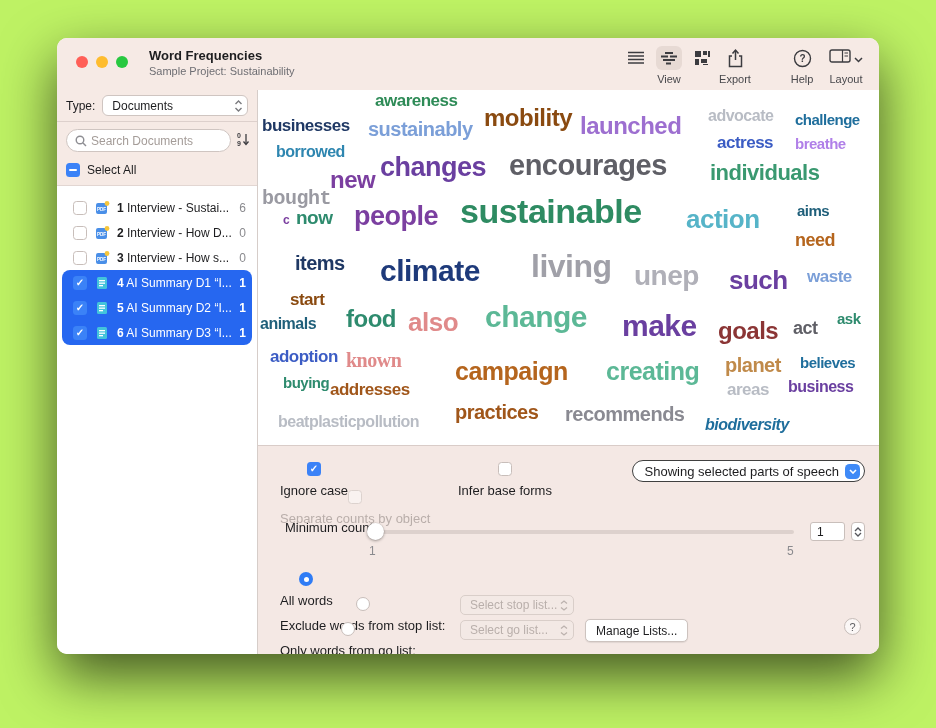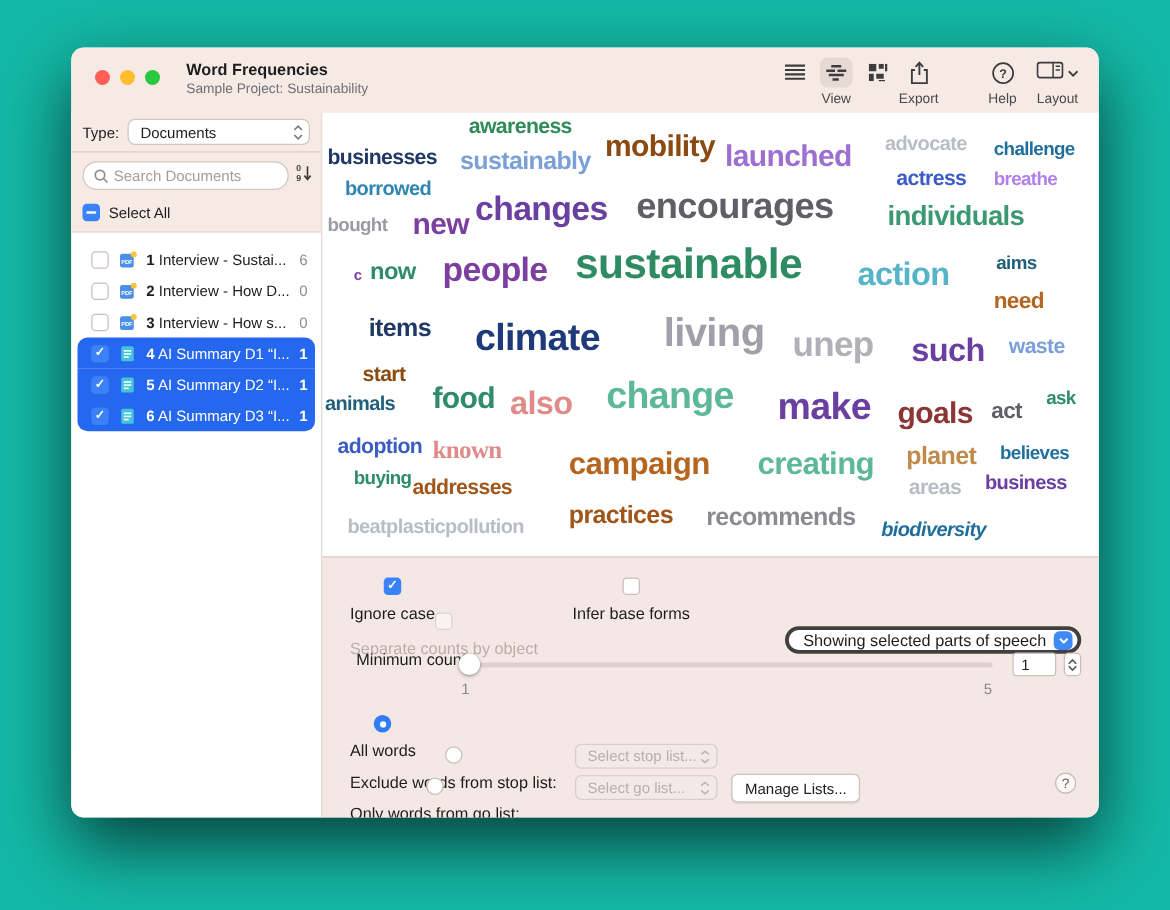--- a/index.html
+++ b/index.html
@@ -1,17 +1,17 @@
 <!DOCTYPE html>
 <html><head>
 <meta charset="utf-8">
 <style>
   html,body{margin:0;padding:0;background:#000;width:936px;height:728px;overflow:hidden;
     font-family:"Liberation Sans",sans-serif;-webkit-font-smoothing:antialiased;}
-  .canvas{position:relative;width:936px;height:728px;background:#14b8a6;}
+  .canvas{position:relative;width:936px;height:728px;background:#bef264;}
   .window{position:absolute;left:57px;top:38px;width:822px;height:616px;border-radius:10px;
     background:#fff;box-shadow:0 22px 55px rgba(0,0,0,.65);overflow:hidden;}
 
   
   .titlebar{position:absolute;left:0;top:0;right:0;height:52px;background:#f6eae5;
     border-bottom:1px solid #ddd0cc;}
   .traffic{position:absolute;left:19px;top:18px;display:flex;gap:8px;}
   .light{width:12px;height:12px;border-radius:50%;}
   .light.red{background:#ff5f57;}.light.yellow{background:#febc2e;}.light.green{background:#28c840;}
   .titles{position:absolute;left:92px;top:10px;}
@@ -71,22 +71,22 @@
   
   .cloud{position:absolute;left:201px;top:52px;width:621px;height:355px;background:#fff;overflow:hidden;}
   .cw{position:absolute;font-weight:700;line-height:1;white-space:nowrap;letter-spacing:-0.5px;}
 
   
   .panel{position:absolute;left:201px;top:407px;right:0;bottom:0;background:#f4e8e4;
     border-top:1px solid #d9ccc8;}
   .ctl{position:absolute;display:flex;align-items:center;gap:7px;font-size:13px;color:#1d1d1f;flex-direction:column;}
   .ctl.dim{color:#b9aeaa;}
   .pos-pill{position:absolute;right:14px;top:14px;height:22px;border-radius:11px;background:#fff;
-    border:3px solid #404040;display:flex;align-items:center;gap:6px;padding:0 4px 0 12px;
-    font-size:13px;color:#1d1d1f;box-sizing:border-box;margin-top:41px;}
+    border:1px solid #404040;display:flex;align-items:center;gap:6px;padding:0 4px 0 12px;
+    font-size:13px;color:#1d1d1f;box-sizing:border-box;}
   .pos-badge{width:15px;height:15px;border-radius:4.5px;background:#3f8af7;display:flex;
     align-items:center;justify-content:center;}
   .slider{position:absolute;left:112px;top:84px;width:424px;height:4px;border-radius:2px;background:#ddd1cd;}
   .thumb{position:absolute;left:-3px;top:-7px;width:17px;height:17px;border-radius:50%;background:#fff;
     box-shadow:0 1px 3px rgba(0,0,0,.35),0 0 0 .5px rgba(0,0,0,.08);}
   .range-lab{position:absolute;font-size:12px;color:#8a8a8e;top:98px;}
   .value-box{position:absolute;right:34px;top:76px;width:35px;height:19px;background:#fff;
     border:1px solid #c9bfbb;border-radius:3px;font-size:12px;color:#1d1d1f;display:flex;
     align-items:center;padding-left:6px;box-sizing:border-box;}
   .stepper{position:absolute;right:14px;top:76px;width:14px;height:19px;background:#fff;
@@ -317,21 +317,21 @@
         <span class="cw" style="left: 117px; top: 2px; font-size: 17px; color: rgb(46, 139, 87);">awareness</span>
         <span class="cw" style="left: 4px; top: 27px; font-size: 17px; color: rgb(31, 56, 100);">businesses</span>
         <span class="cw" style="left: 110px; top: 29px; font-size: 20px; color: rgb(123, 159, 216);">sustainably</span>
         <span class="cw" style="left: 226px; top: 16px; font-size: 24px; color: rgb(138, 74, 16);">mobility</span>
         <span class="cw" style="left: 322px; top: 24px; font-size: 24px; color: rgb(157, 111, 208);">launched</span>
         <span class="cw" style="left: 437px; top: 18px; font-size: 16px; color: rgb(184, 188, 196); margin-left: 13px;">advocate</span>
         <span class="cw" style="left: 537px; top: 22px; font-size: 15px; color: rgb(31, 110, 156);">challenge</span>
         <span class="cw" style="left: 18px; top: 54px; font-size: 16px; color: rgb(46, 134, 176);">borrowed</span>
         <span class="cw" style="left: 459px; top: 44px; font-size: 17px; color: rgb(59, 92, 196);">actress</span>
         <span class="cw" style="left: 537px; top: 46px; font-size: 15px; color: rgb(176, 127, 232);">breathe</span>
-        <span class="cw" style="left: 4px; top: 83px; font-size: 15px; color: rgb(154, 154, 162);">bought</span>
+        <span class="cw" style="left: 4px; top: 99px; font-size: 20px; color: rgb(154, 154, 162); font-family: Liberation Mono, monospace;">bought</span>
         <span class="cw" style="left: 72px; top: 78px; font-size: 24px; color: rgb(123, 63, 160);">new</span>
         <span class="cw" style="left: 122px; top: 64px; font-size: 27px; color: rgb(106, 63, 160);">changes</span>
         <span class="cw" style="left: 251px; top: 61px; font-size: 29px; color: rgb(95, 95, 102);">encourages</span>
         <span class="cw" style="left: 452px; top: 72px; font-size: 22px; color: rgb(58, 153, 112);">individuals</span>
         <span class="cw" style="left: 25px; top: 124px; font-size: 12px; color: rgb(123, 63, 160);">c</span>
         <span class="cw" style="left: 38px; top: 118px; font-size: 19px; color: rgb(46, 139, 110);">now</span>
         <span class="cw" style="left: 96px; top: 113px; font-size: 27px; color: rgb(123, 63, 160);">people</span>
         <span class="cw" style="left: 202px; top: 104px; font-size: 34px; color: rgb(46, 139, 98);">sustainable</span>
         <span class="cw" style="left: 428px; top: 116px; font-size: 26px; color: rgb(86, 180, 200);">action</span>
         <span class="cw" style="left: 539px; top: 113px; font-size: 15px; color: rgb(31, 95, 122);">aims</span>

